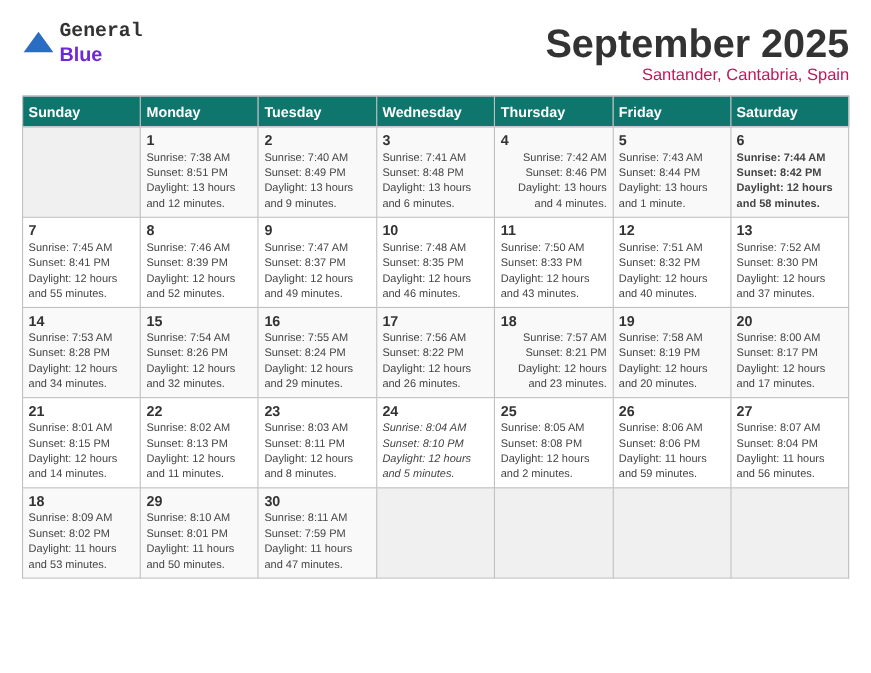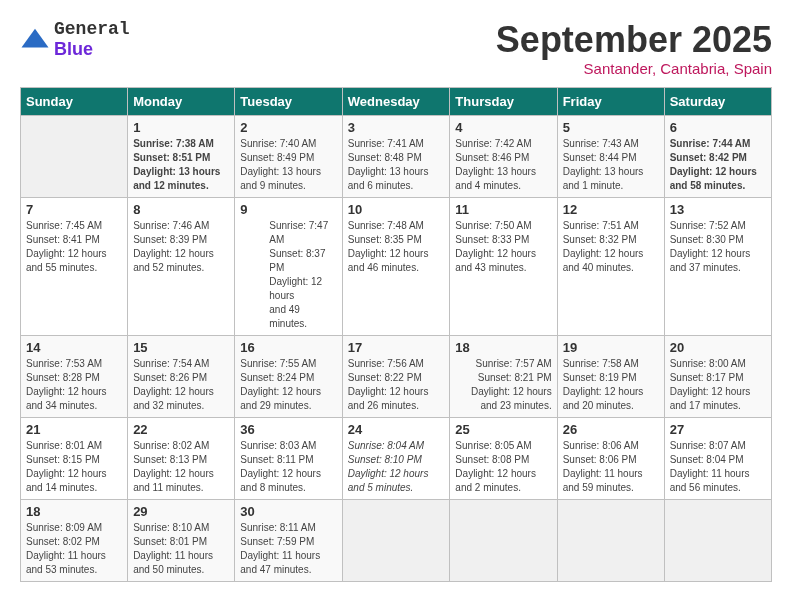--- a/index.html
+++ b/index.html
@@ -124,42 +124,42 @@
         <th>Thursday</th>
         <th>Friday</th>
         <th>Saturday</th>
       </tr>
   </thead>
   <tbody id="calendar-body">
   <tr>
         <td class="empty-cell"></td>
         <td>
           <span class="day-number">1</span>
-          <div class="day-info" style="white-space: pre-line; font-weight: bold;">Sunrise: 7:38 AM
+          <div class="day-info" style="white-space: pre-line;">Sunrise: 7:38 AM
 Sunset: 8:51 PM
 Daylight: 13 hours
 and 12 minutes.</div>
         </td>
         <td>
           <span class="day-number">2</span>
           <div class="day-info" style="white-space: pre-line;">Sunrise: 7:40 AM
 Sunset: 8:49 PM
 Daylight: 13 hours
 and 9 minutes.</div>
         </td>
         <td>
           <span class="day-number">3</span>
           <div class="day-info" style="white-space: pre-line;">Sunrise: 7:41 AM
 Sunset: 8:48 PM
 Daylight: 13 hours
 and 6 minutes.</div>
         </td>
         <td>
           <span class="day-number">4</span>
-          <div class="day-info" style="white-space: pre-line;">Sunrise: 7:42 AM
+          <div class="day-info" style="white-space: pre-line; text-align: right;">Sunrise: 7:42 AM
 Sunset: 8:46 PM
 Daylight: 13 hours
 and 4 minutes.</div>
         </td>
         <td>
           <span class="day-number">5</span>
           <div class="day-info" style="white-space: pre-line;">Sunrise: 7:43 AM
 Sunset: 8:44 PM
 Daylight: 13 hours
 and 1 minute.</div>
@@ -182,21 +182,21 @@
         </td>
         <td>
           <span class="day-number">8</span>
           <div class="day-info" style="white-space: pre-line;">Sunrise: 7:46 AM
 Sunset: 8:39 PM
 Daylight: 12 hours
 and 52 minutes.</div>
         </td>
         <td>
           <span class="day-number">9</span>
-          <div class="day-info" style="white-space: pre-line; margin-left: 29px;">Sunrise: 7:47 AM
+          <div class="day-info" style="white-space: pre-line;">Sunrise: 7:47 AM
 Sunset: 8:37 PM
 Daylight: 12 hours
 and 49 minutes.</div>
         </td>
         <td>
           <span class="day-number">10</span>
           <div class="day-info" style="white-space: pre-line;">Sunrise: 7:48 AM
 Sunset: 8:35 PM
 Daylight: 12 hours
 and 46 minutes.</div>
@@ -283,21 +283,21 @@
 and 14 minutes.</div>
         </td>
         <td>
           <span class="day-number">22</span>
           <div class="day-info" style="white-space: pre-line;">Sunrise: 8:02 AM
 Sunset: 8:13 PM
 Daylight: 12 hours
 and 11 minutes.</div>
         </td>
         <td>
-          <span class="day-number">36</span>
+          <span class="day-number">23</span>
           <div class="day-info" style="white-space: pre-line;">Sunrise: 8:03 AM
 Sunset: 8:11 PM
 Daylight: 12 hours
 and 8 minutes.</div>
         </td>
         <td>
           <span class="day-number">24</span>
           <div class="day-info" style="white-space: pre-line; font-style: italic;">Sunrise: 8:04 AM
 Sunset: 8:10 PM
 Daylight: 12 hours

